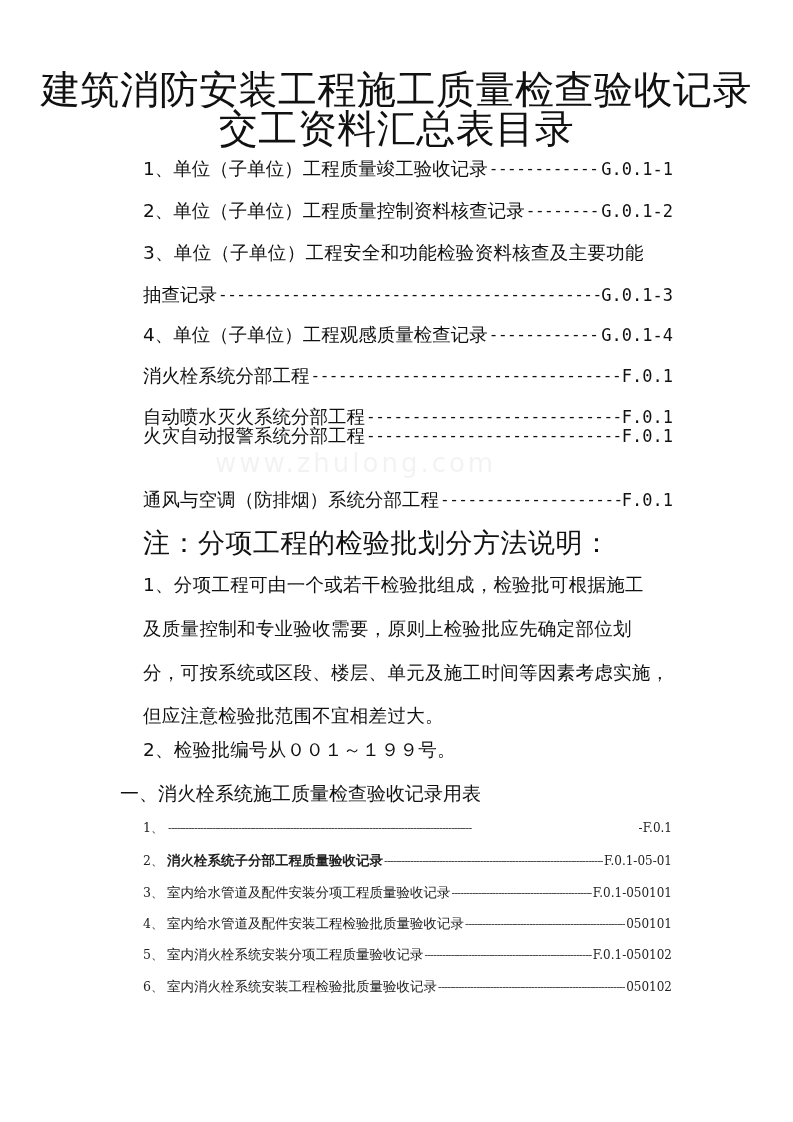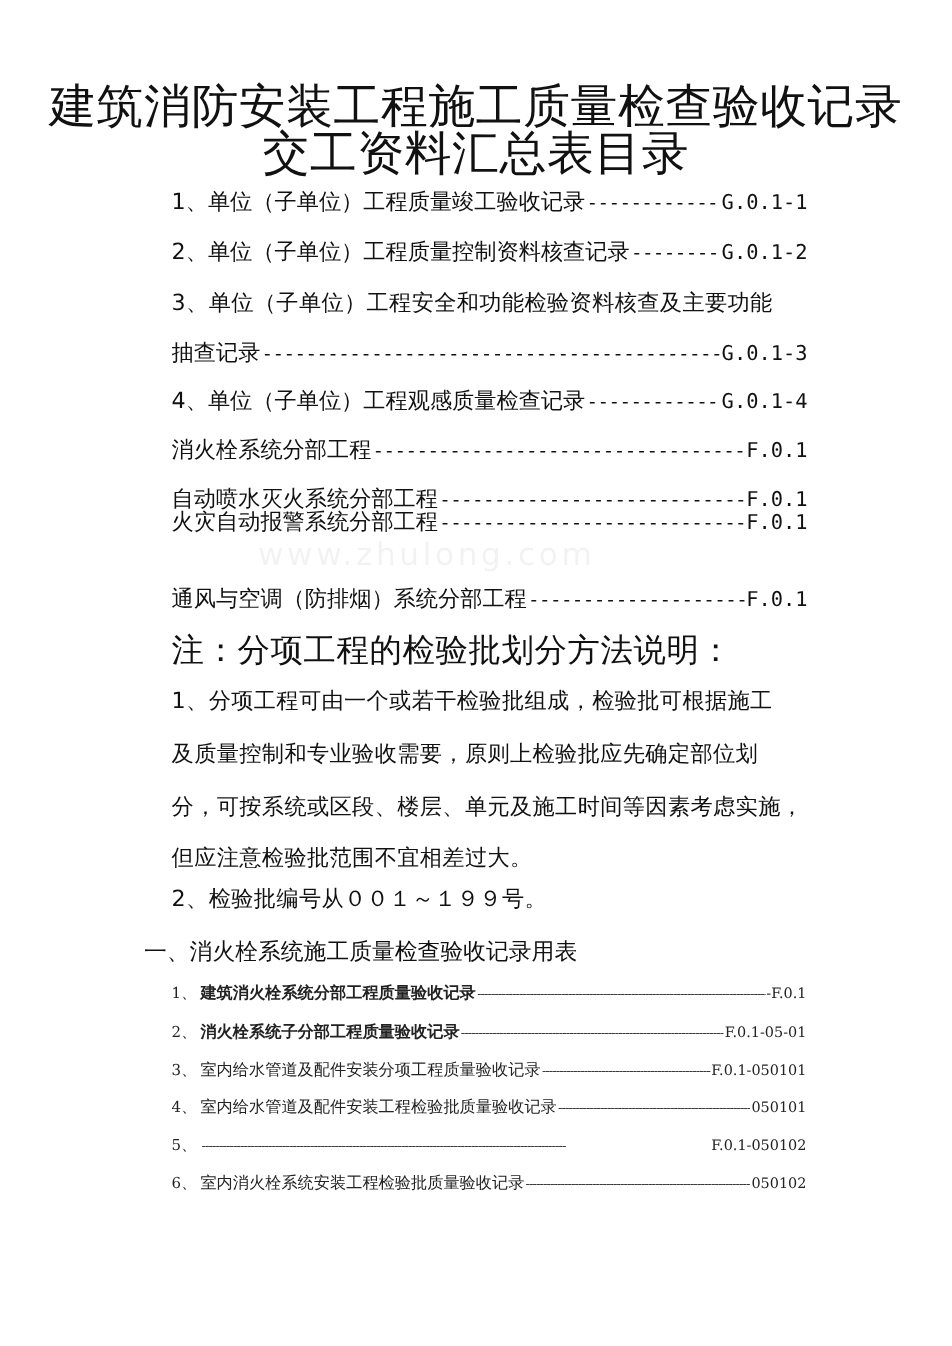--- a/index.html
+++ b/index.html
@@ -116,21 +116,20 @@
   <div class="plain-line" style="top:573px">1、分项工程可由一个或若干检验批组成，检验批可根据施工</div>
   <div class="plain-line" style="top:617px">及质量控制和专业验收需要，原则上检验批应先确定部位划</div>
   <div class="plain-line" style="top:661px">分，可按系统或区段、楼层、单元及施工时间等因素考虑实施，</div>
   <div class="plain-line" style="top:704px">但应注意检验批范围不宜相差过大。</div>
   <div class="plain-line" style="top:738px">2、检验批编号从００１～１９９号。</div>
 
   <div class="section-head">一、消火栓系统施工质量检查验收记录用表</div>
 
   <div class="sub-line bold" style="top:818px">
     <span class="num">1、</span>
-    <span class="txt">建筑消火栓系统分部工程质量验收记录</span>
     <span class="dots">--------------------------------------------------------------------------------------------------------</span>
     <span class="ref">-F.0.1</span>
   </div>
   <div class="sub-line bold" style="top:850px">
     <span class="num">2、</span>
     <span class="txt">消火栓系统子分部工程质量验收记录</span>
     <span class="dots">--------------------------------------------------------------------------------------------------------</span>
     <span class="ref">F.0.1-05-01</span>
   </div>
   <div class="sub-line" style="top:882px">
@@ -140,20 +139,21 @@
     <span class="ref">F.0.1-050101</span>
   </div>
   <div class="sub-line" style="top:913px">
     <span class="num">4、</span>
     <span class="txt">室内给水管道及配件安装工程检验批质量验收记录</span>
     <span class="dots">--------------------------------------------------------------------------------------------------------</span>
     <span class="ref">050101</span>
   </div>
   <div class="sub-line" style="top:944px">
     <span class="num">5、</span>
+    <span class="txt">室内消火栓系统安装分项工程质量验收记录</span>
     <span class="dots">--------------------------------------------------------------------------------------------------------</span>
     <span class="ref">F.0.1-050102</span>
   </div>
   <div class="sub-line" style="top:976px">
     <span class="num">6、</span>
     <span class="txt">室内消火栓系统安装工程检验批质量验收记录</span>
     <span class="dots">--------------------------------------------------------------------------------------------------------</span>
     <span class="ref">050102</span>
   </div>
 </div>

